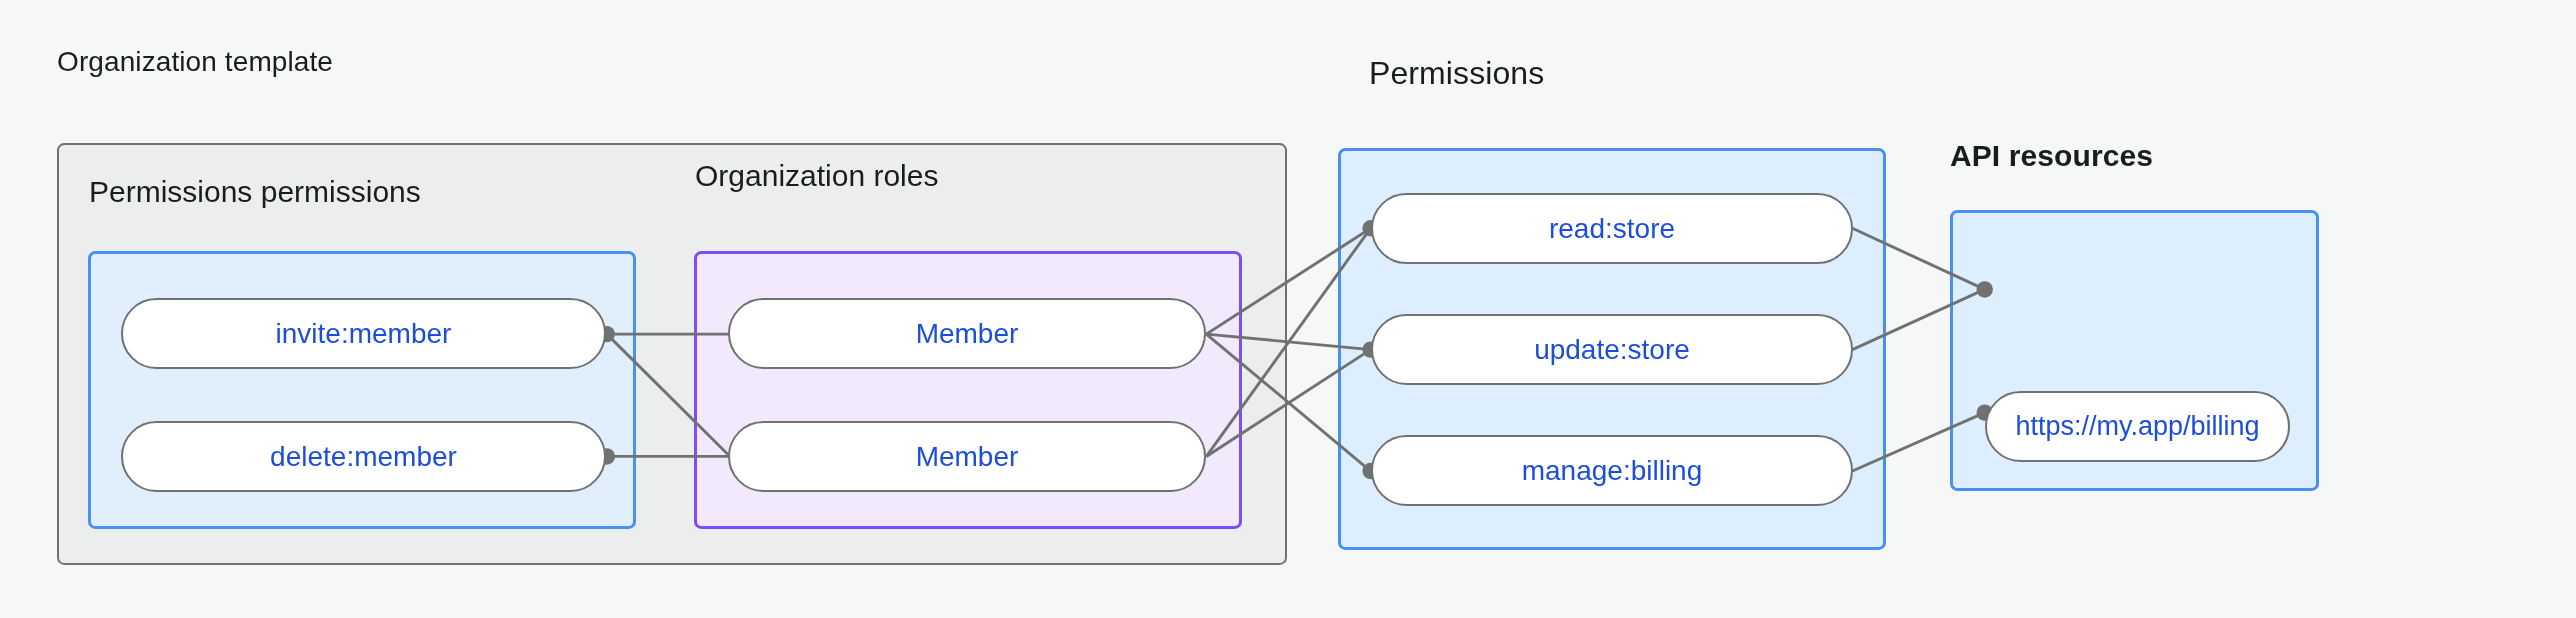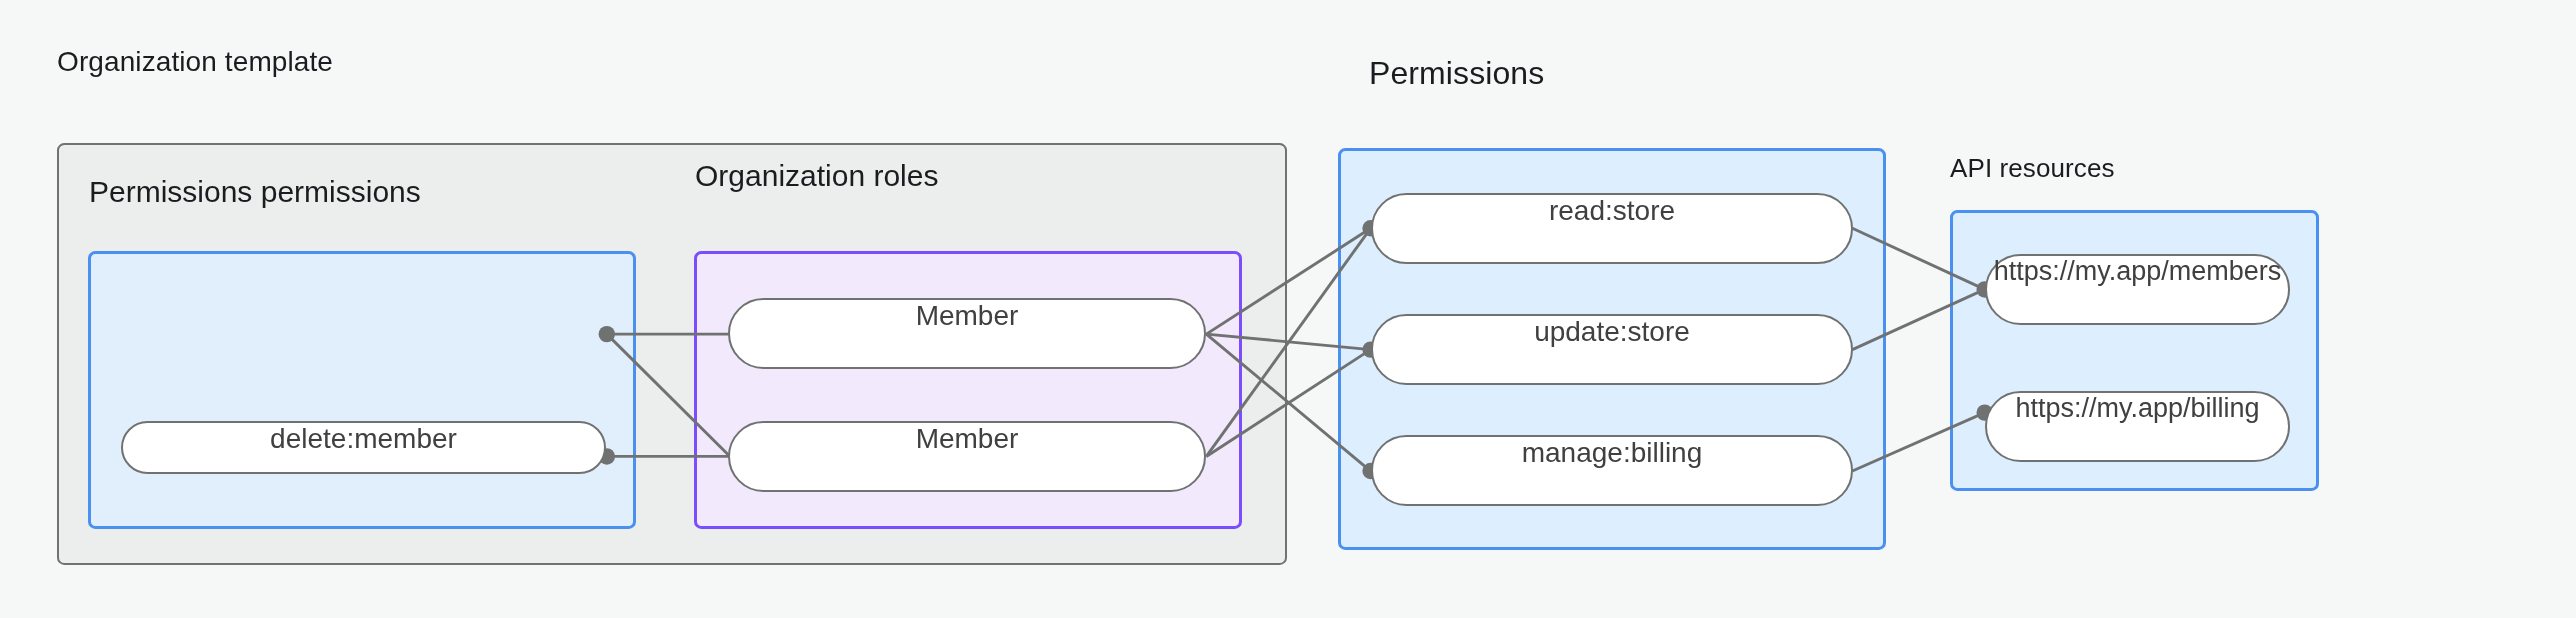--- a/index.html
+++ b/index.html
@@ -23,21 +23,21 @@
   
   .caption {
     position: absolute;
     color: #1a1d1f;
     font-weight: 400;
     white-space: nowrap;
     letter-spacing: 0.1px;
   }
   #caption-org-template { left: 57px;   top: 46px;  font-size: 28px; }
   #caption-permissions  { left: 1349px; top: 55px;  font-size: 32px; margin-left: 20px; }
-  #caption-api          { left: 1950px; top: 153px; font-size: 26px; }
+  #caption-api          { left: 1950px; top: 139px; font-size: 30px; font-weight: bold; }
 
   .sub-caption {
     position: absolute;
     color: #1a1d1f;
     font-size: 30px;
     white-space: nowrap;
   }
   #caption-org-permissions { left: 89px;  top: 175px; }
   #caption-org-roles       { left: 695px; top: 159px; }
 
@@ -79,22 +79,23 @@
   }
 
   
   .pill {
     position: absolute;
     box-sizing: border-box;
     background: #ffffff;
     border: 2.7px solid #6f7271;
     border-radius: 91px;
     display: flex;
+    align-items: center;
     justify-content: center;
-    color: #404040;
+    color: #1d4ed8;
     font-size: 28px;
     white-space: nowrap;
     z-index: 3;
   }
   .pill-sm { font-size: 27px; }
 
   
   #edges {
     position: absolute;
     left: 0; top: 0;
@@ -150,42 +151,42 @@
 
     <circle cx="665" cy="366" r="9"></circle>
     <circle cx="665" cy="500" r="9"></circle>
     <circle cx="1502" cy="250" r="9"></circle>
     <circle cx="1502" cy="383" r="9"></circle>
     <circle cx="1502" cy="516" r="9"></circle>
     <circle cx="2175" cy="317" r="9"></circle>
     <circle cx="2175" cy="452" r="9"></circle>
   </svg>
 
-  <div class="pill" style="left:121px; top:421px; width:485px; height:53px;">
+  <div class="pill" style="left:121px; top:298px; width:485px; height:71px;">
+    <span>invite:member</span>
+  </div>
+  <div class="pill" style="left:121px; top:421px; width:485px; height:71px;">
     <span>delete:member</span>
   </div>
 
   <div class="pill" style="left:728px; top:298px; width:478px; height:71px;">
     <span>Member</span>
   </div>
   <div class="pill" style="left:728px; top:421px; width:478px; height:71px;">
     <span>Member</span>
   </div>
 
   <div class="pill" style="left:1371px; top:193px; width:482px; height:71px;">
     <span>read:store</span>
   </div>
   <div class="pill" style="left:1371px; top:314px; width:482px; height:71px;">
     <span>update:store</span>
   </div>
   <div class="pill" style="left:1371px; top:435px; width:482px; height:71px;">
     <span>manage:billing</span>
   </div>
 
-  <div class="pill pill-sm" style="left:1985px; top:254px; width:305px; height:71px;">
-    <span>https://my.app/members</span>
-  </div>
   <div class="pill pill-sm" style="left:1985px; top:391px; width:305px; height:71px;">
     <span>https://my.app/billing</span>
   </div>
 
 </div>
 
 
 </body></html>

